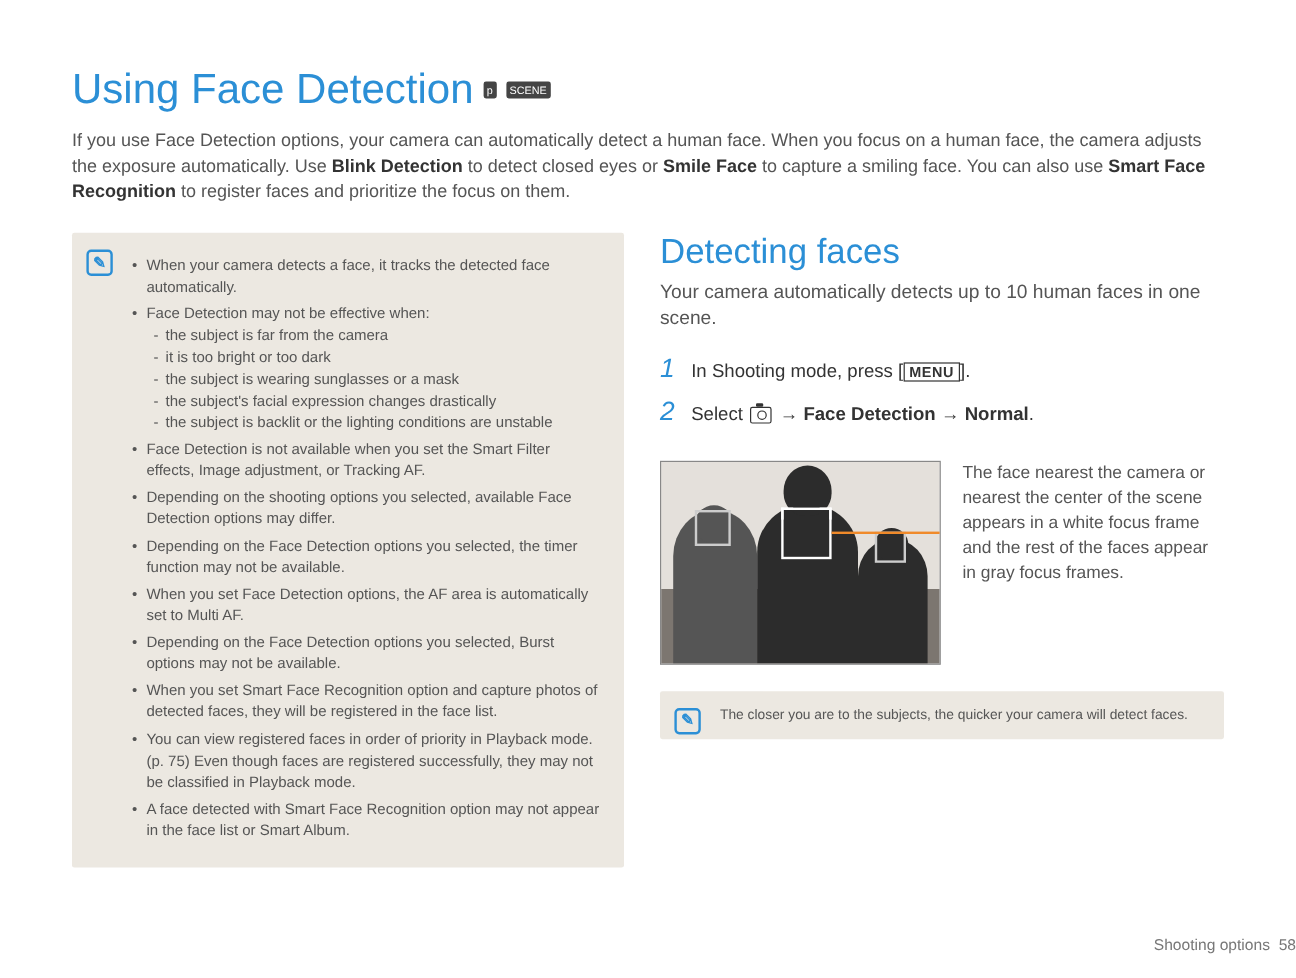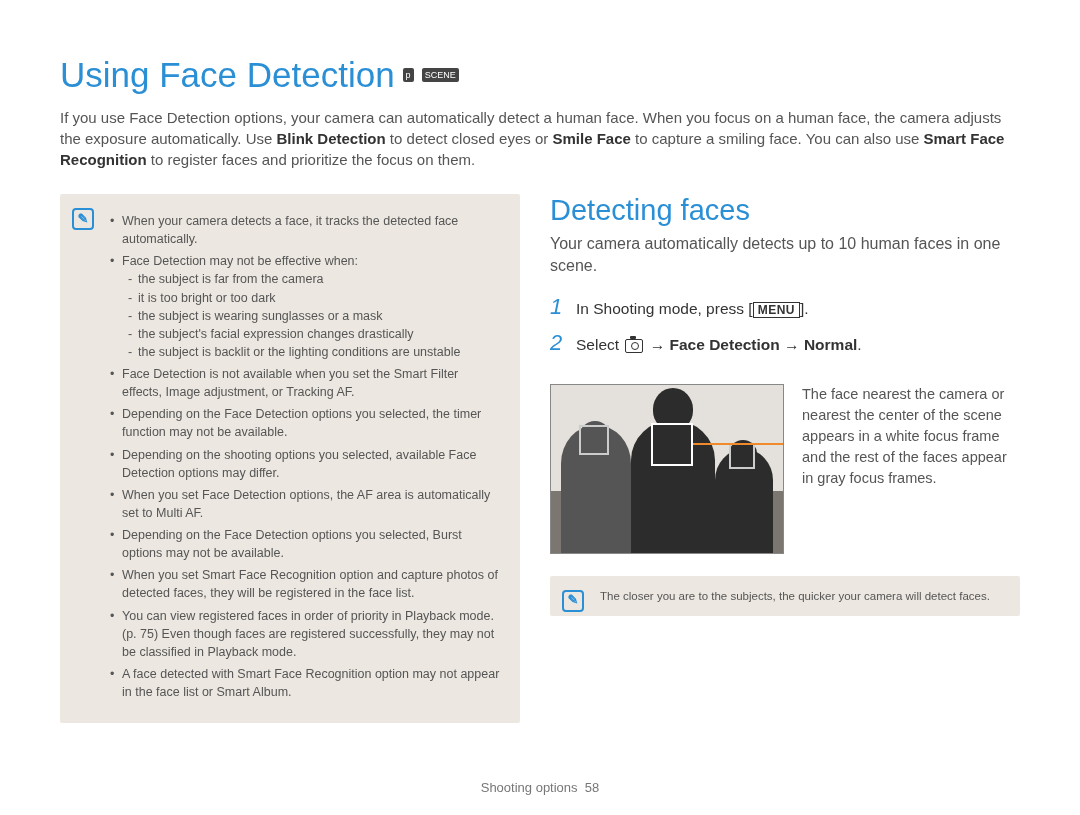--- a/index.html
+++ b/index.html
@@ -74,21 +74,21 @@
   .p3 .head{position:absolute;top:-9px;left:14px;width:28px;height:28px;background:#2c2c2c;border-radius:50%;}
   .frm{position:absolute;border:2px solid #ccc;}
   .f1{left:28px;top:40px;width:30px;height:30px;}
   .f3{left:178px;top:58px;width:26px;height:26px;}
   .f2{left:100px;top:38px;width:42px;height:43px;border-color:#fff;}
   .f2::before,.f2::after,.f2 .c1,.f2 .c2{content:"";position:absolute;width:8px;height:8px;border:2px solid #fff;}
   .f2::before{top:-2px;left:-2px;border-right:none;border-bottom:none;}
   .f2::after{top:-2px;right:-2px;border-left:none;border-bottom:none;}
   .leader{position:absolute;top:58px;left:142px;right:-2px;height:2px;background:#f08a2a;}
   .caption{font-size:14.5px;color:#555;line-height:1.45;}
-  .footer{position:absolute;bottom:20px;left:0;right:0;text-align:center;font-size:13px;color:#777;}
+  .footer{position:absolute;bottom:20px;left:0;right:0;text-align:right;font-size:13px;color:#777;}
 </style>
 </head>
 <body>
 
 <h1 class="page-title">
   <span>Using Face Detection</span>
   <span class="mode-icon">p</span>
   <span class="mode-icon">SCENE</span>
 </h1>
 
@@ -112,22 +112,22 @@
           <span>Face Detection may not be effective when:</span>
           <ul>
             <li>the subject is far from the camera</li>
             <li>it is too bright or too dark</li>
             <li>the subject is wearing sunglasses or a mask</li>
             <li>the subject's facial expression changes drastically</li>
             <li>the subject is backlit or the lighting conditions are unstable</li>
           </ul>
         </li>
         <li>Face Detection is not available when you set the Smart Filter effects, Image adjustment, or Tracking AF.</li>
+        <li>Depending on the shooting options you selected, available Face Detection options may differ.</li>
         <li>Depending on the Face Detection options you selected, the timer function may not be available.</li>
-        <li>Depending on the shooting options you selected, available Face Detection options may differ.</li>
         <li>When you set Face Detection options, the AF area is automatically set to Multi AF.</li>
         <li>Depending on the Face Detection options you selected, Burst options may not be available.</li>
         <li>When you set Smart Face Recognition option and capture photos of detected faces, they will be registered in the face list.</li>
         <li>You can view registered faces in order of priority in Playback mode. (p. 75) Even though faces are registered successfully, they may not be classified in Playback mode.</li>
         <li>A face detected with Smart Face Recognition option may not appear in the face list or Smart Album.</li>
       </ul>
     </div>
   </div>
 
   <div class="col-right">

